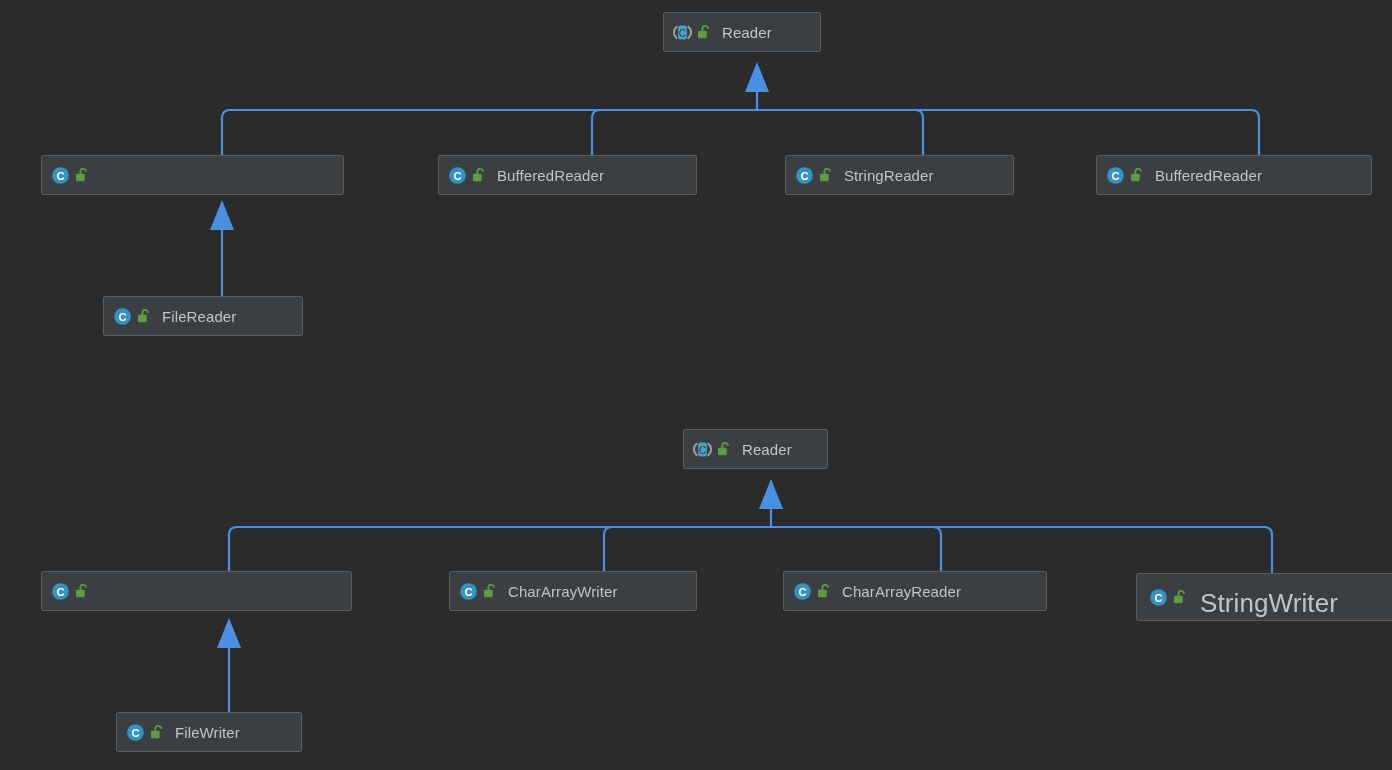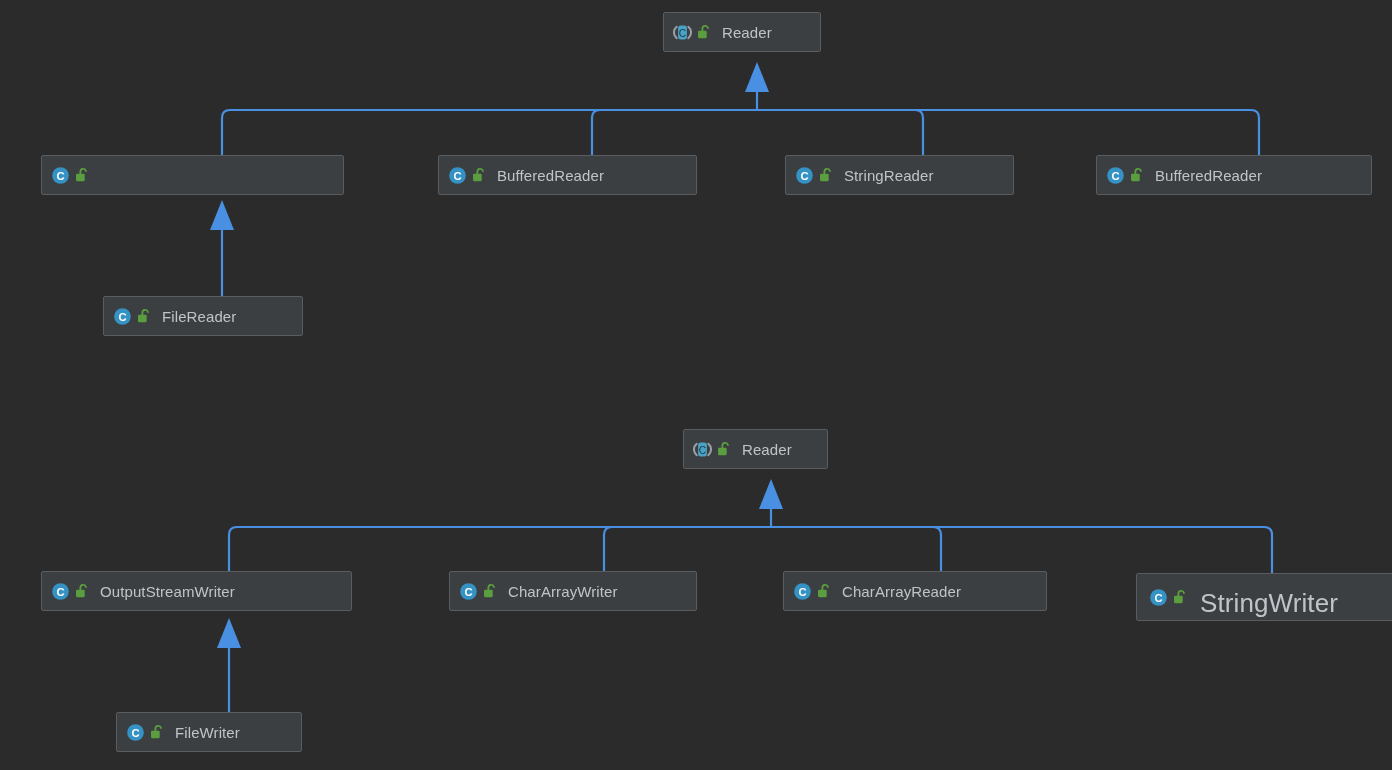--- a/index.html
+++ b/index.html
@@ -191,21 +191,20 @@
         <span class="icons">
           <svg class="ico" width="19" height="19" viewBox="0 0 16 16">
             <circle cx="8" cy="8" r="7" fill="#3592c4"></circle>
             <text x="8" y="11.6" text-anchor="middle" font-family="Liberation Sans, sans-serif" font-size="9.5" font-weight="bold" fill="#ffffff">C</text>
           </svg>
           <svg class="ico" width="15" height="16" viewBox="0 0 12 14">
             <path d="M5 6 V4.1 A2.5 2.5 0 0 1 9.9 3.5" stroke="#5a9e3f" stroke-width="1.6" fill="none" stroke-linecap="round"></path>
             <rect x="1.2" y="6" width="7.6" height="6.4" rx="1" fill="#5a9e3f"></rect>
           </svg>
         </span>
-        <span class="node-label">OutputStreamWriter</span>
       </div>
       <div class="node" style="left: 449px; top: 571px; width: 248px;">
         <span class="icons">
           <svg class="ico" width="19" height="19" viewBox="0 0 16 16">
             <circle cx="8" cy="8" r="7" fill="#3592c4"></circle>
             <text x="8" y="11.6" text-anchor="middle" font-family="Liberation Sans, sans-serif" font-size="9.5" font-weight="bold" fill="#ffffff">C</text>
           </svg>
           <svg class="ico" width="15" height="16" viewBox="0 0 12 14">
             <path d="M5 6 V4.1 A2.5 2.5 0 0 1 9.9 3.5" stroke="#5a9e3f" stroke-width="1.6" fill="none" stroke-linecap="round"></path>
             <rect x="1.2" y="6" width="7.6" height="6.4" rx="1" fill="#5a9e3f"></rect>

